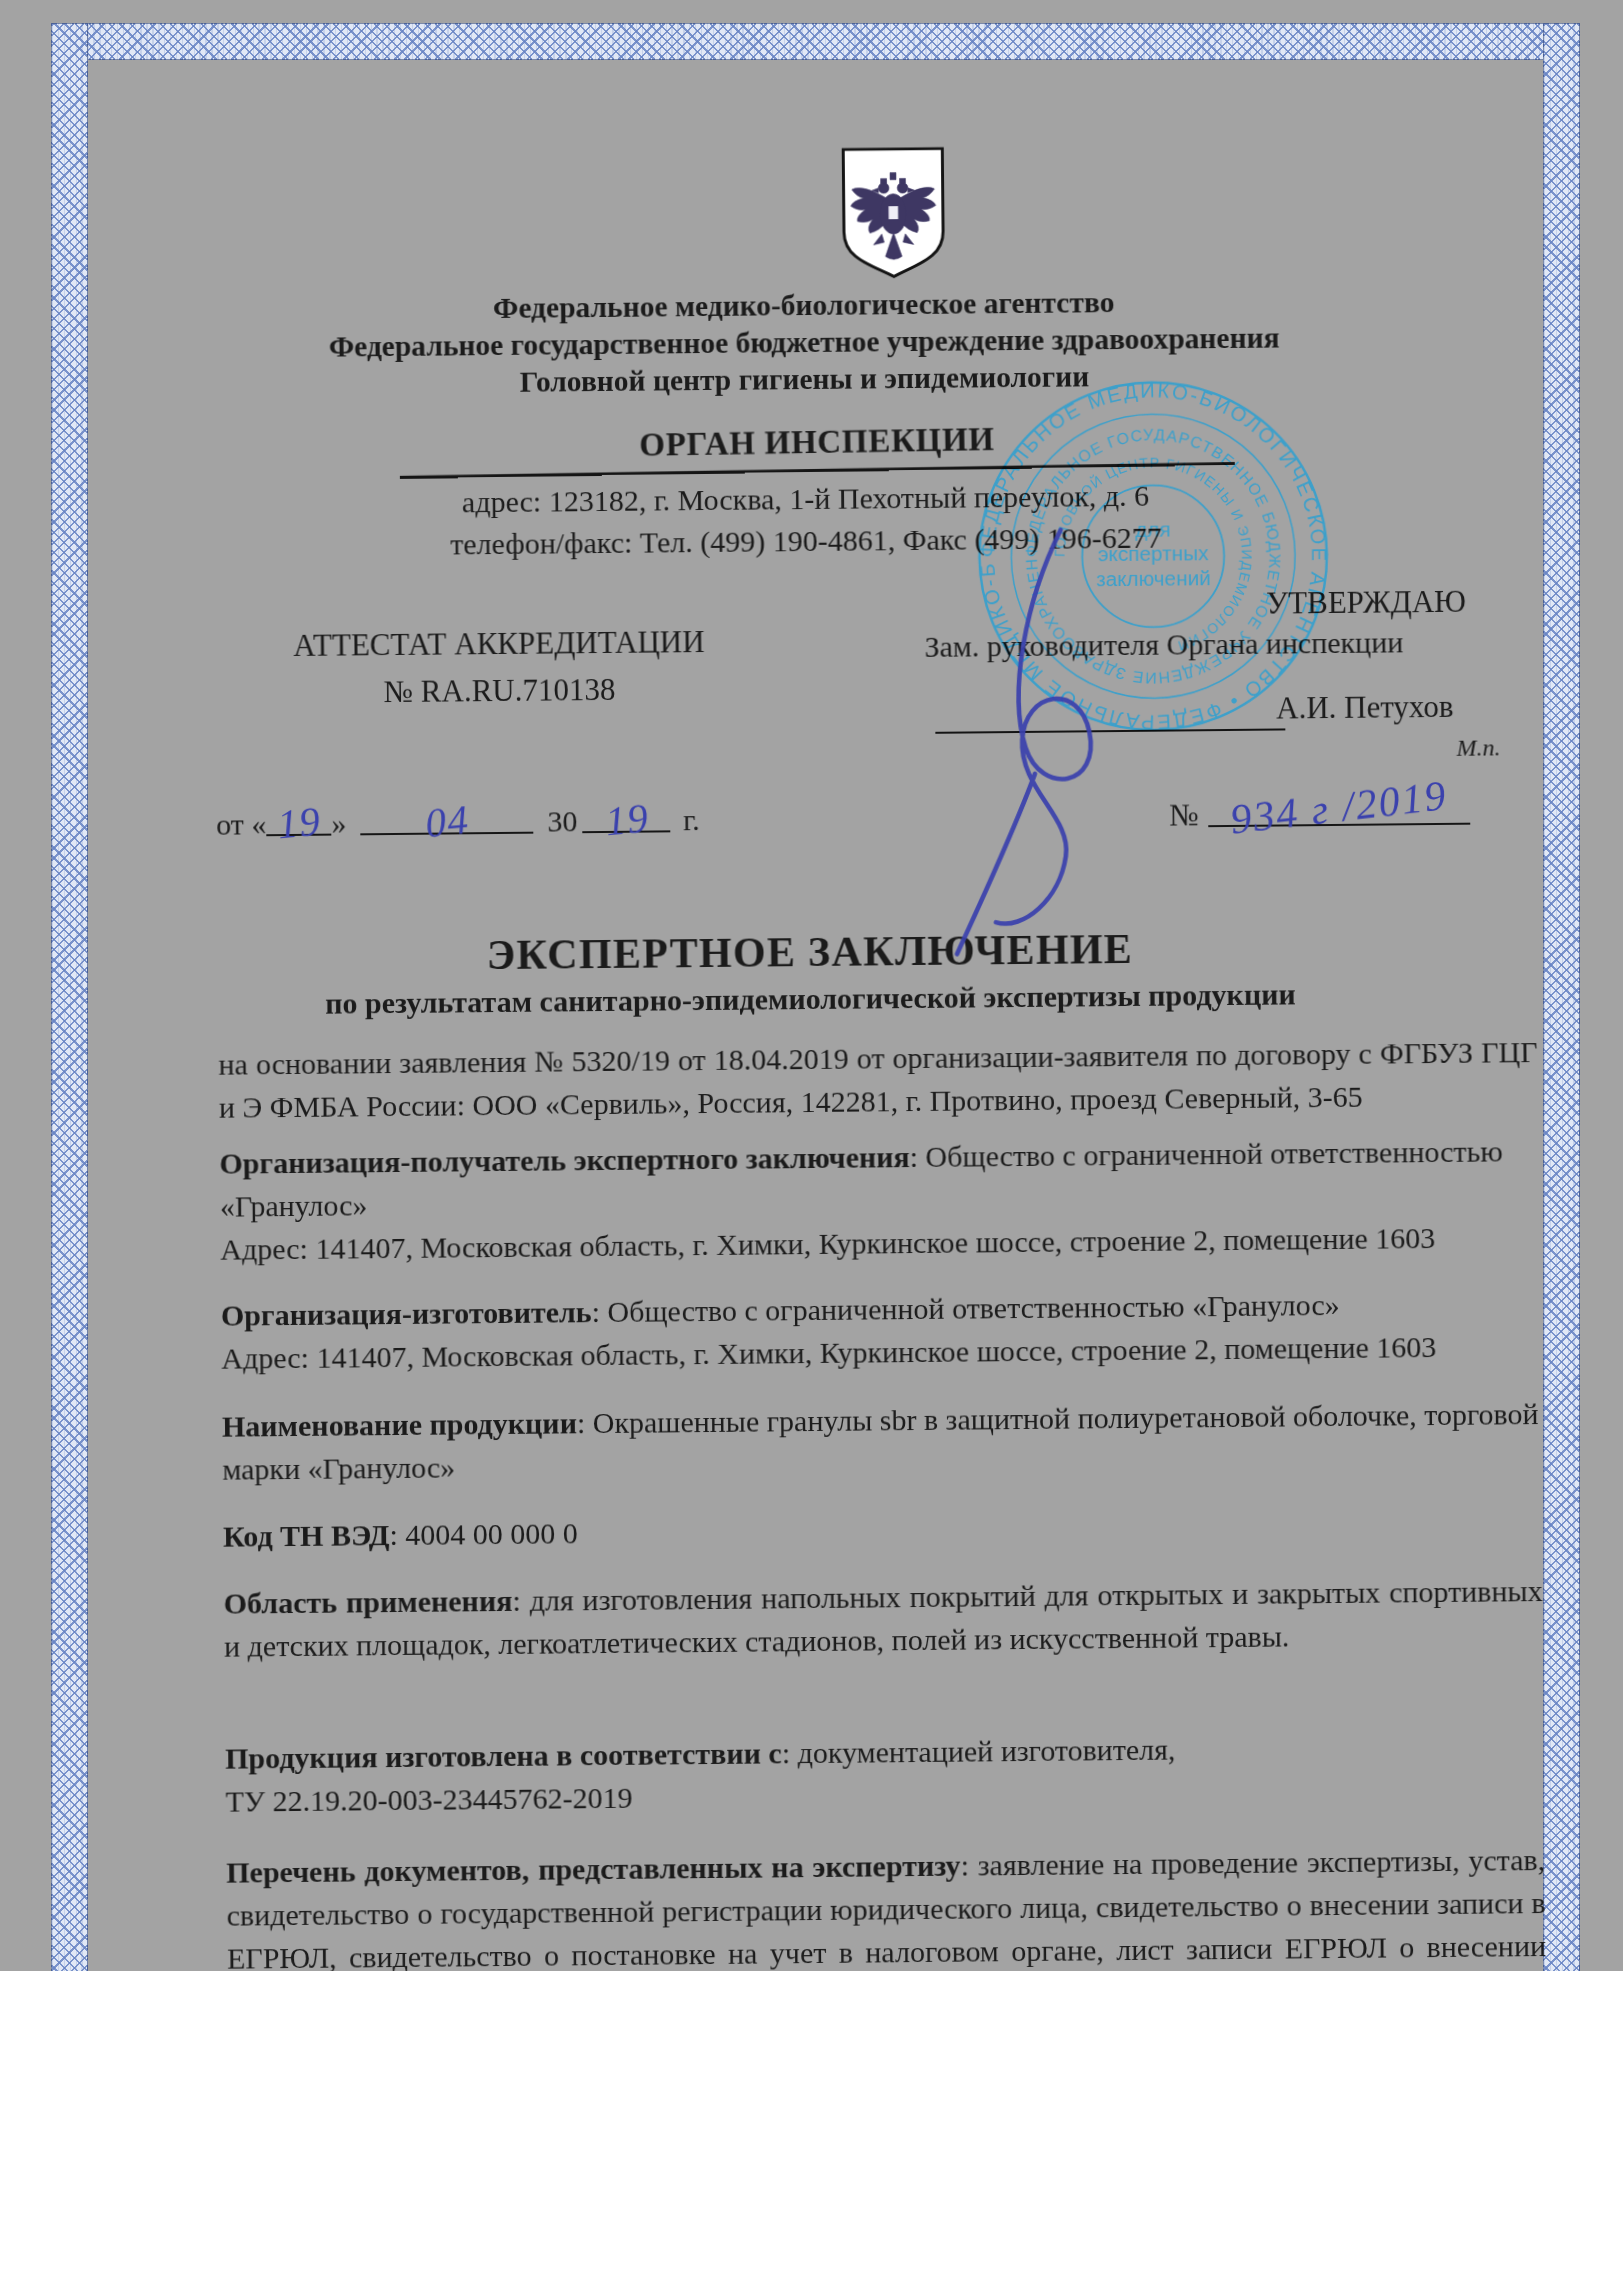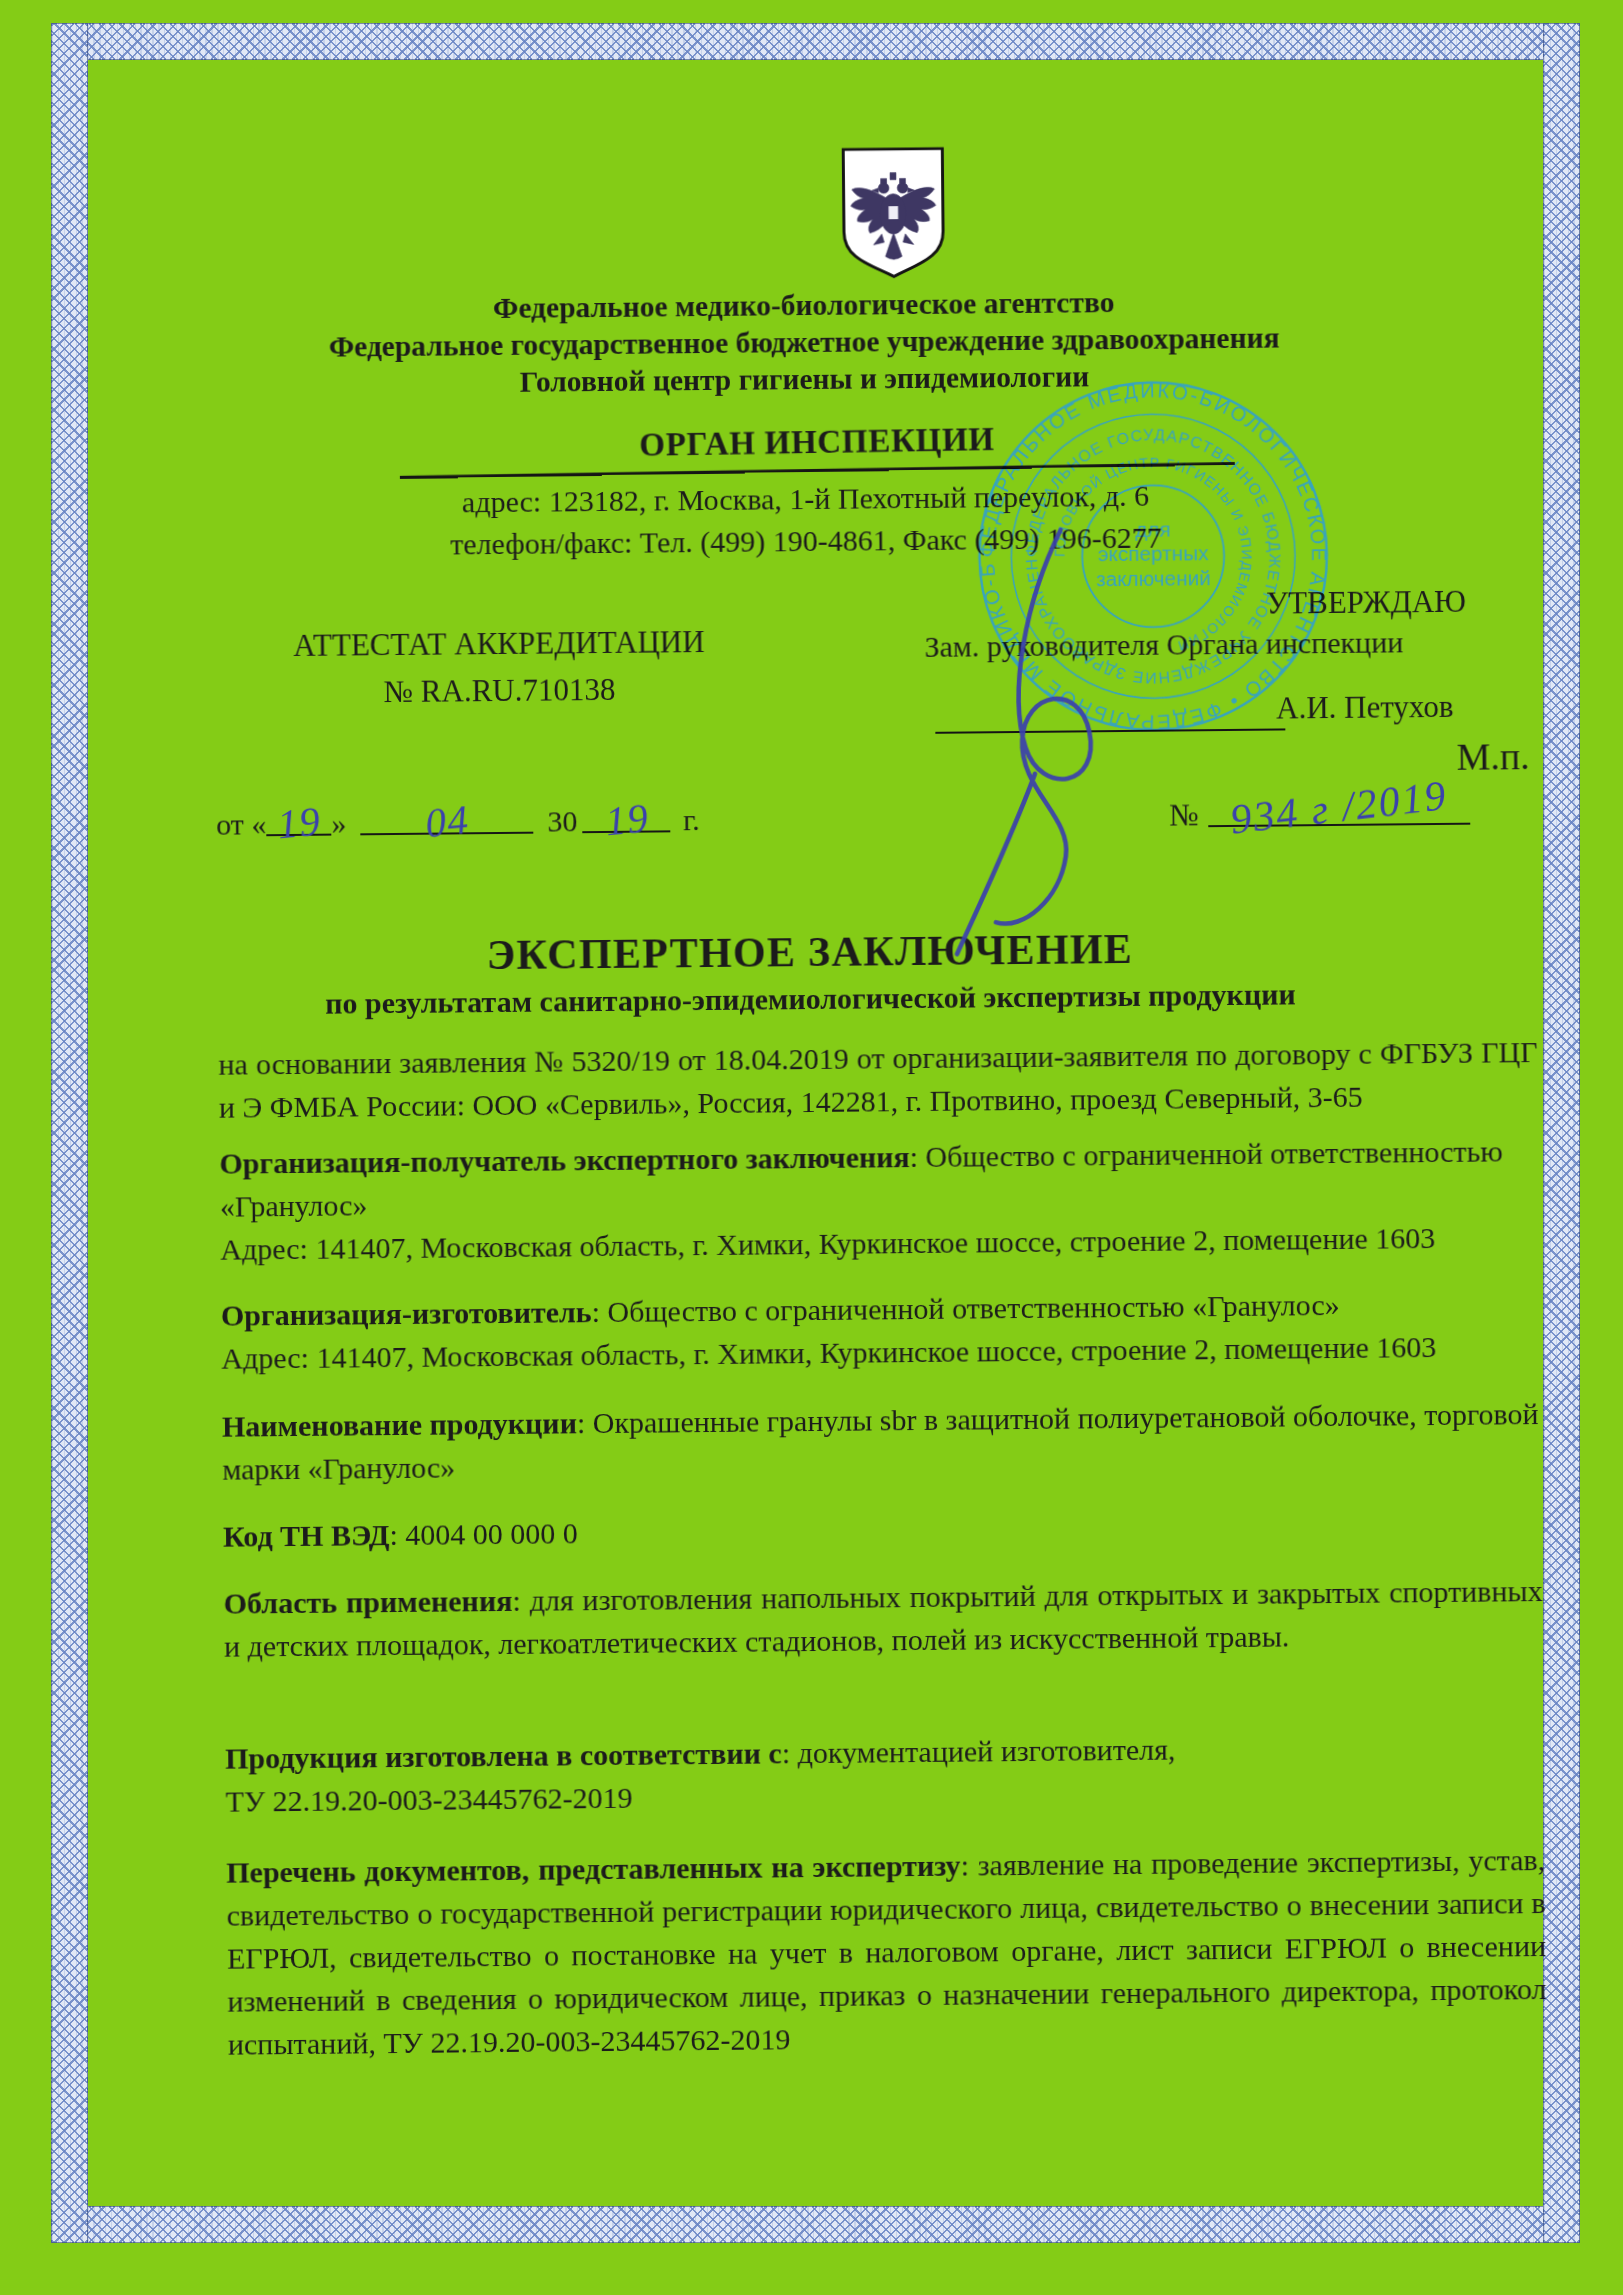--- a/index.html
+++ b/index.html
@@ -1,19 +1,19 @@
 <!DOCTYPE html>
 <html style="font-size:10.5px"><head>
 <meta charset="utf-8">
 <style>
   html,body{margin:0;padding:0;background:#ffffff;}
   .sheet{
     position:relative;
-    width:1623px;height:2295px;
-    background:#84cc16;
+    width:1623px;height:1971px;
+    background:#a3a3a3;
     overflow:hidden;
     font-family:"Liberation Serif","DejaVu Serif",serif;
     color:#1b1b1b;
   }
   .abs{position:absolute;}
   
   .lace{
     position:absolute;
     background-color:#e1e8f6;
     background-image:
@@ -29,21 +29,21 @@
   .organ-wrap{left:406px;top:424px;width:835px;text-align:center;border-bottom:3.3px solid #151515;padding-bottom:7.9px;transform:rotate(-.4deg);}
   .organ-wrap span{font-weight:bold;font-size:33px;letter-spacing:0.7px;}
   .addr{left:85px;top:482px;width:1453px;text-align:center;font-size:30px;}
   .phone{left:85px;top:524px;width:1453px;text-align:center;font-size:30px;}
   
   .accr{left:196px;top:617px;width:615px;text-align:center;font-size:31px;line-height:47px;}
   .approve{left:1204px;top:590px;width:334px;text-align:center;font-size:31px;}
   .appr-pos{left:929px;top:631px;width:615px;font-size:30px;}
   .sig-line{left:939px;top:733px;width:350px;border-bottom:2.6px solid #141414;height:0;}
   .appr-name{left:1280px;top:695px;width:275px;font-size:31px;}
-  .seal-abbr{left:1460px;top:741px;width:98px;font-size:38px;}
+  .seal-abbr{left:1460px;top:741px;width:98px;font-size:24px;font-style:italic;}
   
   .date-line{left:219px;top:791px;font-size:30px;white-space:nowrap;}
   .num-line{left:1172px;top:791px;font-size:31px;white-space:nowrap;}
   .blank{display:inline-block;border-bottom:2.6px solid #161616;text-align:center;vertical-align:baseline;height:38px;}
   .day{width:65px;}
   .month{width:173px;margin:0 6.5px;}
   .yr{width:88px;margin:0 5.2px;}
   .num{width:262px;margin-left:9.2px;}
   .hand{
     font-style:italic;color:#3a41ad;font-size:41px;

